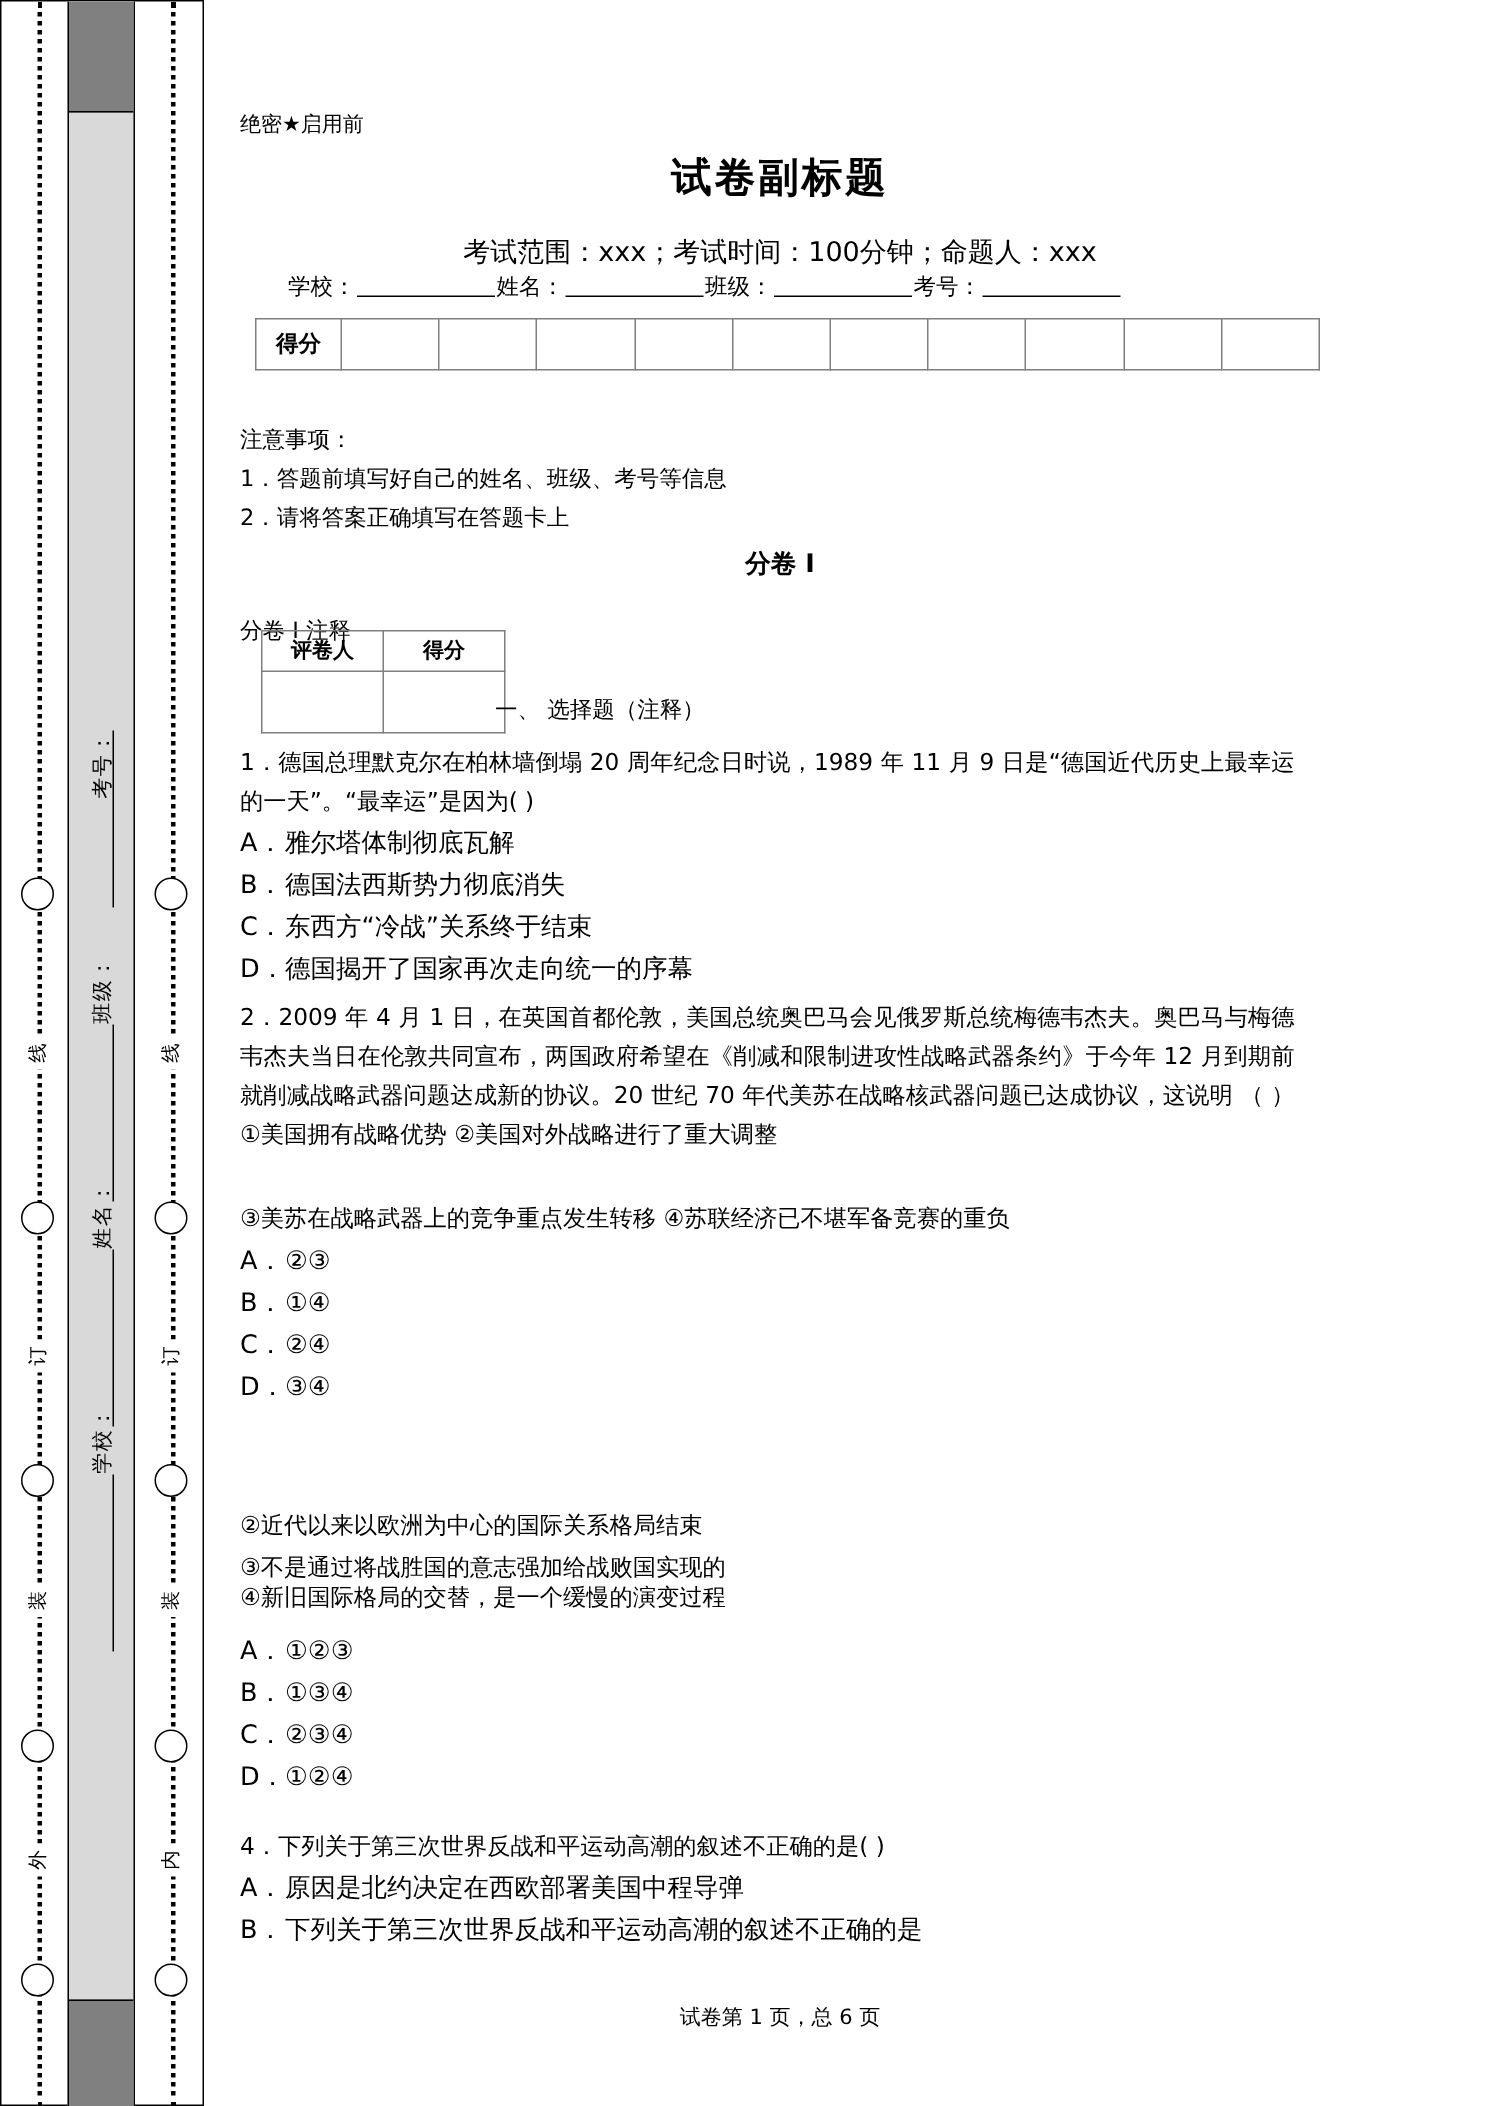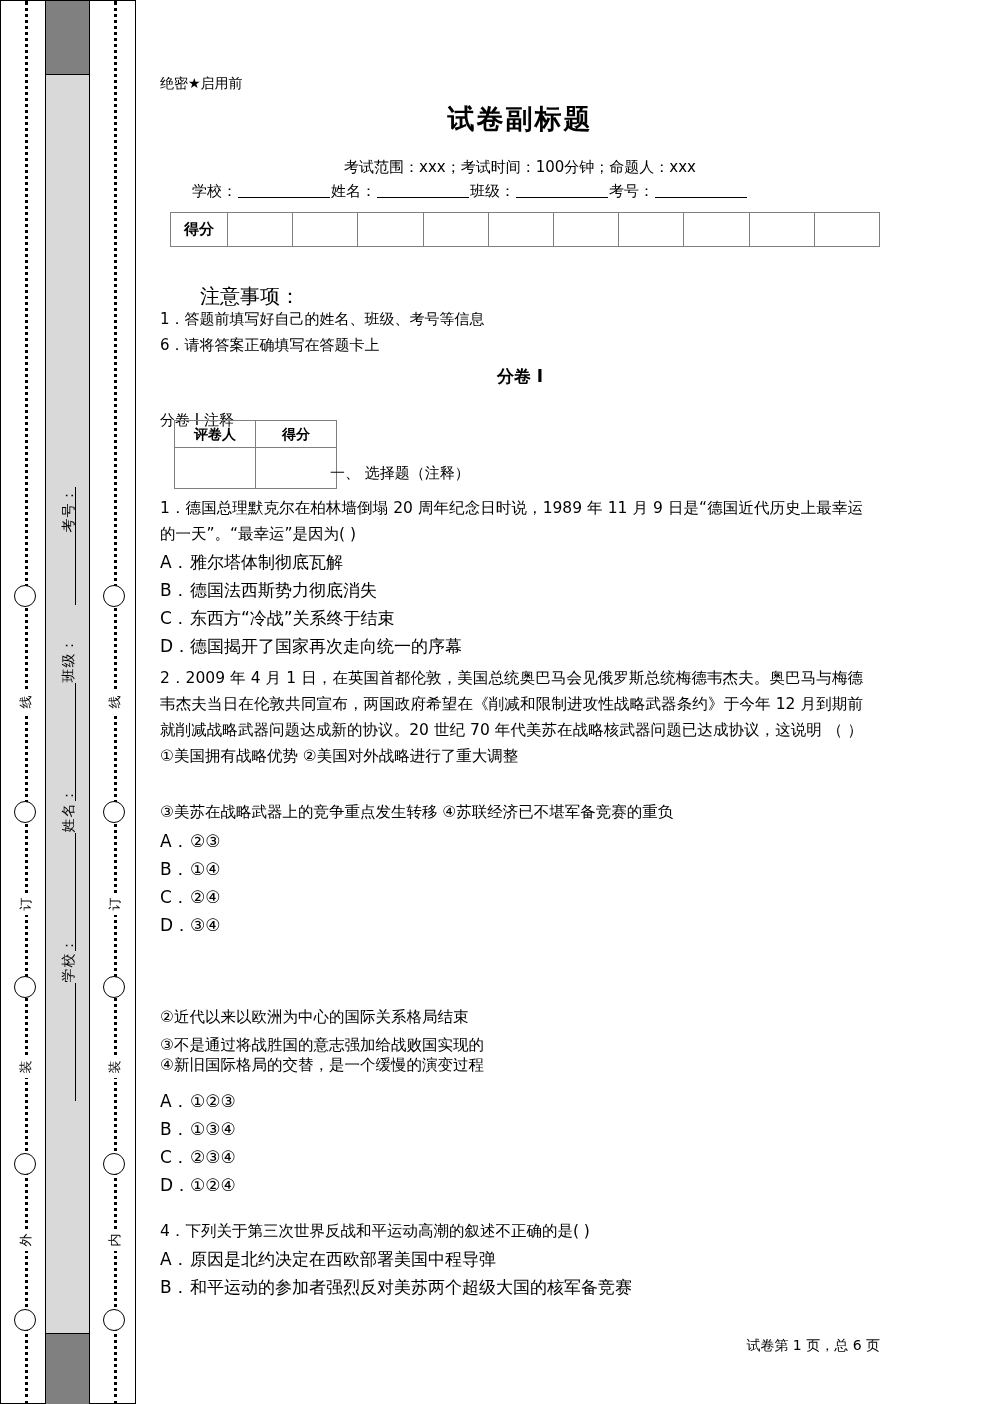--- a/index.html
+++ b/index.html
@@ -78,21 +78,21 @@
     font-size:15.5px;line-height:1.0;
   }
   .cn{font-family:"DejaVu Sans","Liberation Sans",sans-serif;}
 
   #secret{position:absolute;left:0;top:76px;font-size:14px;}
   #doc-title{
     position:absolute;left:0;top:105px;width:720px;text-align:center;
     font-size:27px;font-weight:bold;letter-spacing:2px;
   }
   #exam-meta{
-    position:absolute;left:0;top:160px;width:720px;text-align:center;font-size:15px;
+    position:absolute;left:0;top:160px;width:720px;text-align:center;font-size:18px;
   }
   #fill-row{
     position:absolute;left:32px;top:184px;width:688px;font-size:15px;white-space:nowrap;
   }
   #fill-row .blank{
     display:inline-block;width:92px;border-bottom:1.5px solid #000;
     vertical-align:-2px;margin:0 1px;
   }
 
   
@@ -101,21 +101,21 @@
     border-collapse:collapse;table-layout:fixed;
   }
   #score-table td{
     border:1.2px solid #7f7f7f;
     height:31px;text-align:center;vertical-align:middle;
     font-size:15px;font-weight:bold;
   }
   #score-table td.hd{width:54px;}
   #score-table tr.r2 td{font-weight:bold;}
 
-  #notice-title{position:absolute;left:0;top:286px;font-size:20px;margin-left:40px;}
+  #notice-title{position:absolute;left:0;top:286px;font-size:15px;}
   #notice-1{position:absolute;left:0;top:312px;font-size:15px;}
   #notice-2{position:absolute;left:0;top:338px;font-size:15px;}
 
   #part-title{
     position:absolute;left:0;top:368px;width:720px;text-align:center;
     font-size:17px;font-weight:bold;
   }
   #part-note{position:absolute;left:0;top:413px;font-size:15px;}
 
   #grader-table{
@@ -131,21 +131,21 @@
   #section-heading{
     position:absolute;left:170px;top:466px;font-size:15px;
   }
 
   
   .q{position:absolute;left:0;width:703px;font-size:15.5px;line-height:26px;text-align:justify;}
   .opt{position:absolute;left:0;font-size:17px;line-height:26px;}
   .opt .lt{display:inline-block;width:30px;}
 
   #footer{
-    position:absolute;left:0;top:1338px;width:720px;text-align:right;font-size:14px;
+    position:absolute;left:0;top:1338px;width:720px;text-align:center;font-size:14px;
   }
 </style>
 </head>
 <body>
 
 <div id="seal-margin">
 
   <div class="dot-col" id="dot-left">
     <div class="dotline"></div>
     <div class="circ" style="top:584px"></div>
@@ -218,21 +218,21 @@
       <td></td>
       <td></td>
       <td></td>
       <td></td>
     </tr>
   </tbody>
     </table>
 
   <div id="notice-title" class="cn">注意事项：</div>
   <div id="notice-1" class="cn">1．答题前填写好自己的姓名、班级、考号等信息</div>
-  <div id="notice-2" class="cn">6．请将答案正确填写在答题卡上</div>
+  <div id="notice-2" class="cn">2．请将答案正确填写在答题卡上</div>
 
   <div id="part-title" class="cn">分卷 I</div>
   <div id="part-note" class="cn">分卷 I 注释</div>
 
   <table id="grader-table" class="cn">
     <tbody>
         <tr>
       <td>评卷人</td>
       <td>得分</td>
     </tr>
@@ -294,17 +294,17 @@
     <span class="lt">D．</span><span>①②④</span>
   </div>
 
   <div class="q cn" style="top:1218px">
     <span>4．</span><span>下列关于第三次世界反战和平运动高潮的叙述不正确的是( )</span>
   </div>
   <div class="opt cn" style="top:1246px">
     <span class="lt">A．</span><span>原因是北约决定在西欧部署美国中程导弹</span>
   </div>
   <div class="opt cn" style="top:1274px">
-    <span class="lt">B．</span><span>和平运动的参加者强烈反对美苏两个超级大国的核军备竞赛</span>
+    <span class="lt">B．</span><span>下列关于第三次世界反战和平运动高潮的叙述不正确的是</span>
   </div>
 
   <div id="footer" class="cn">试卷第 1 页，总 6 页</div>
 </div>
 
 </body></html>

